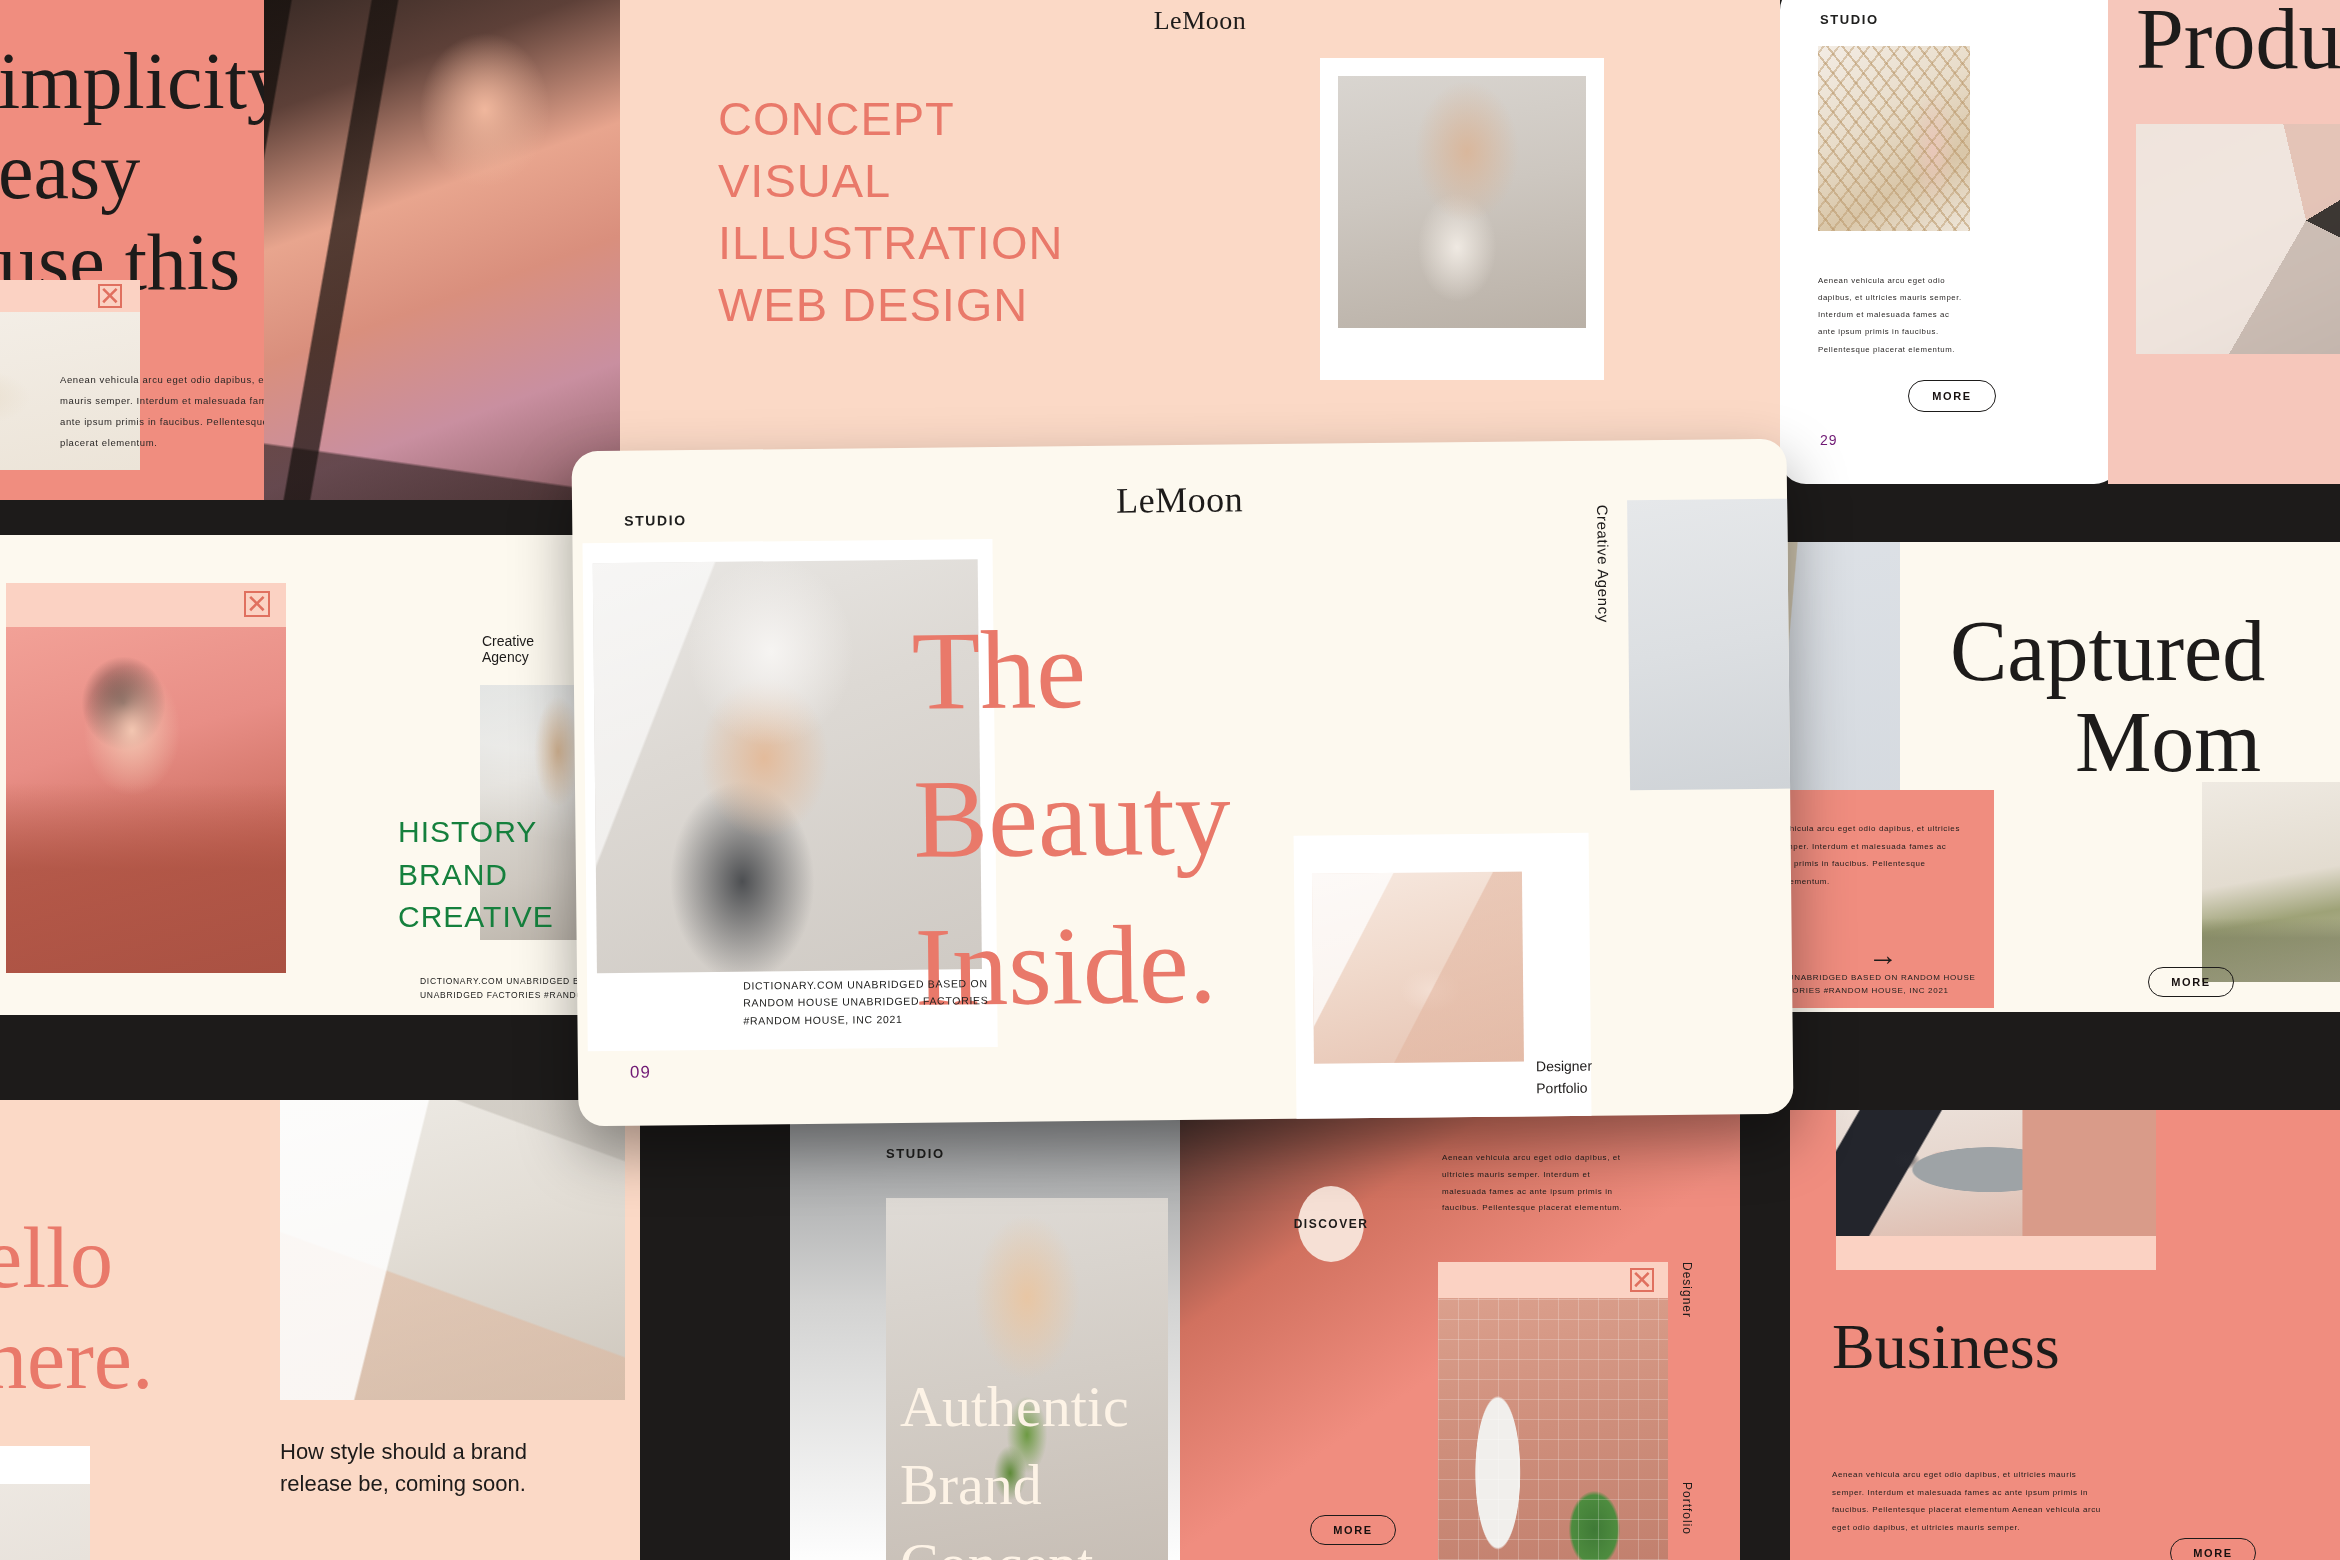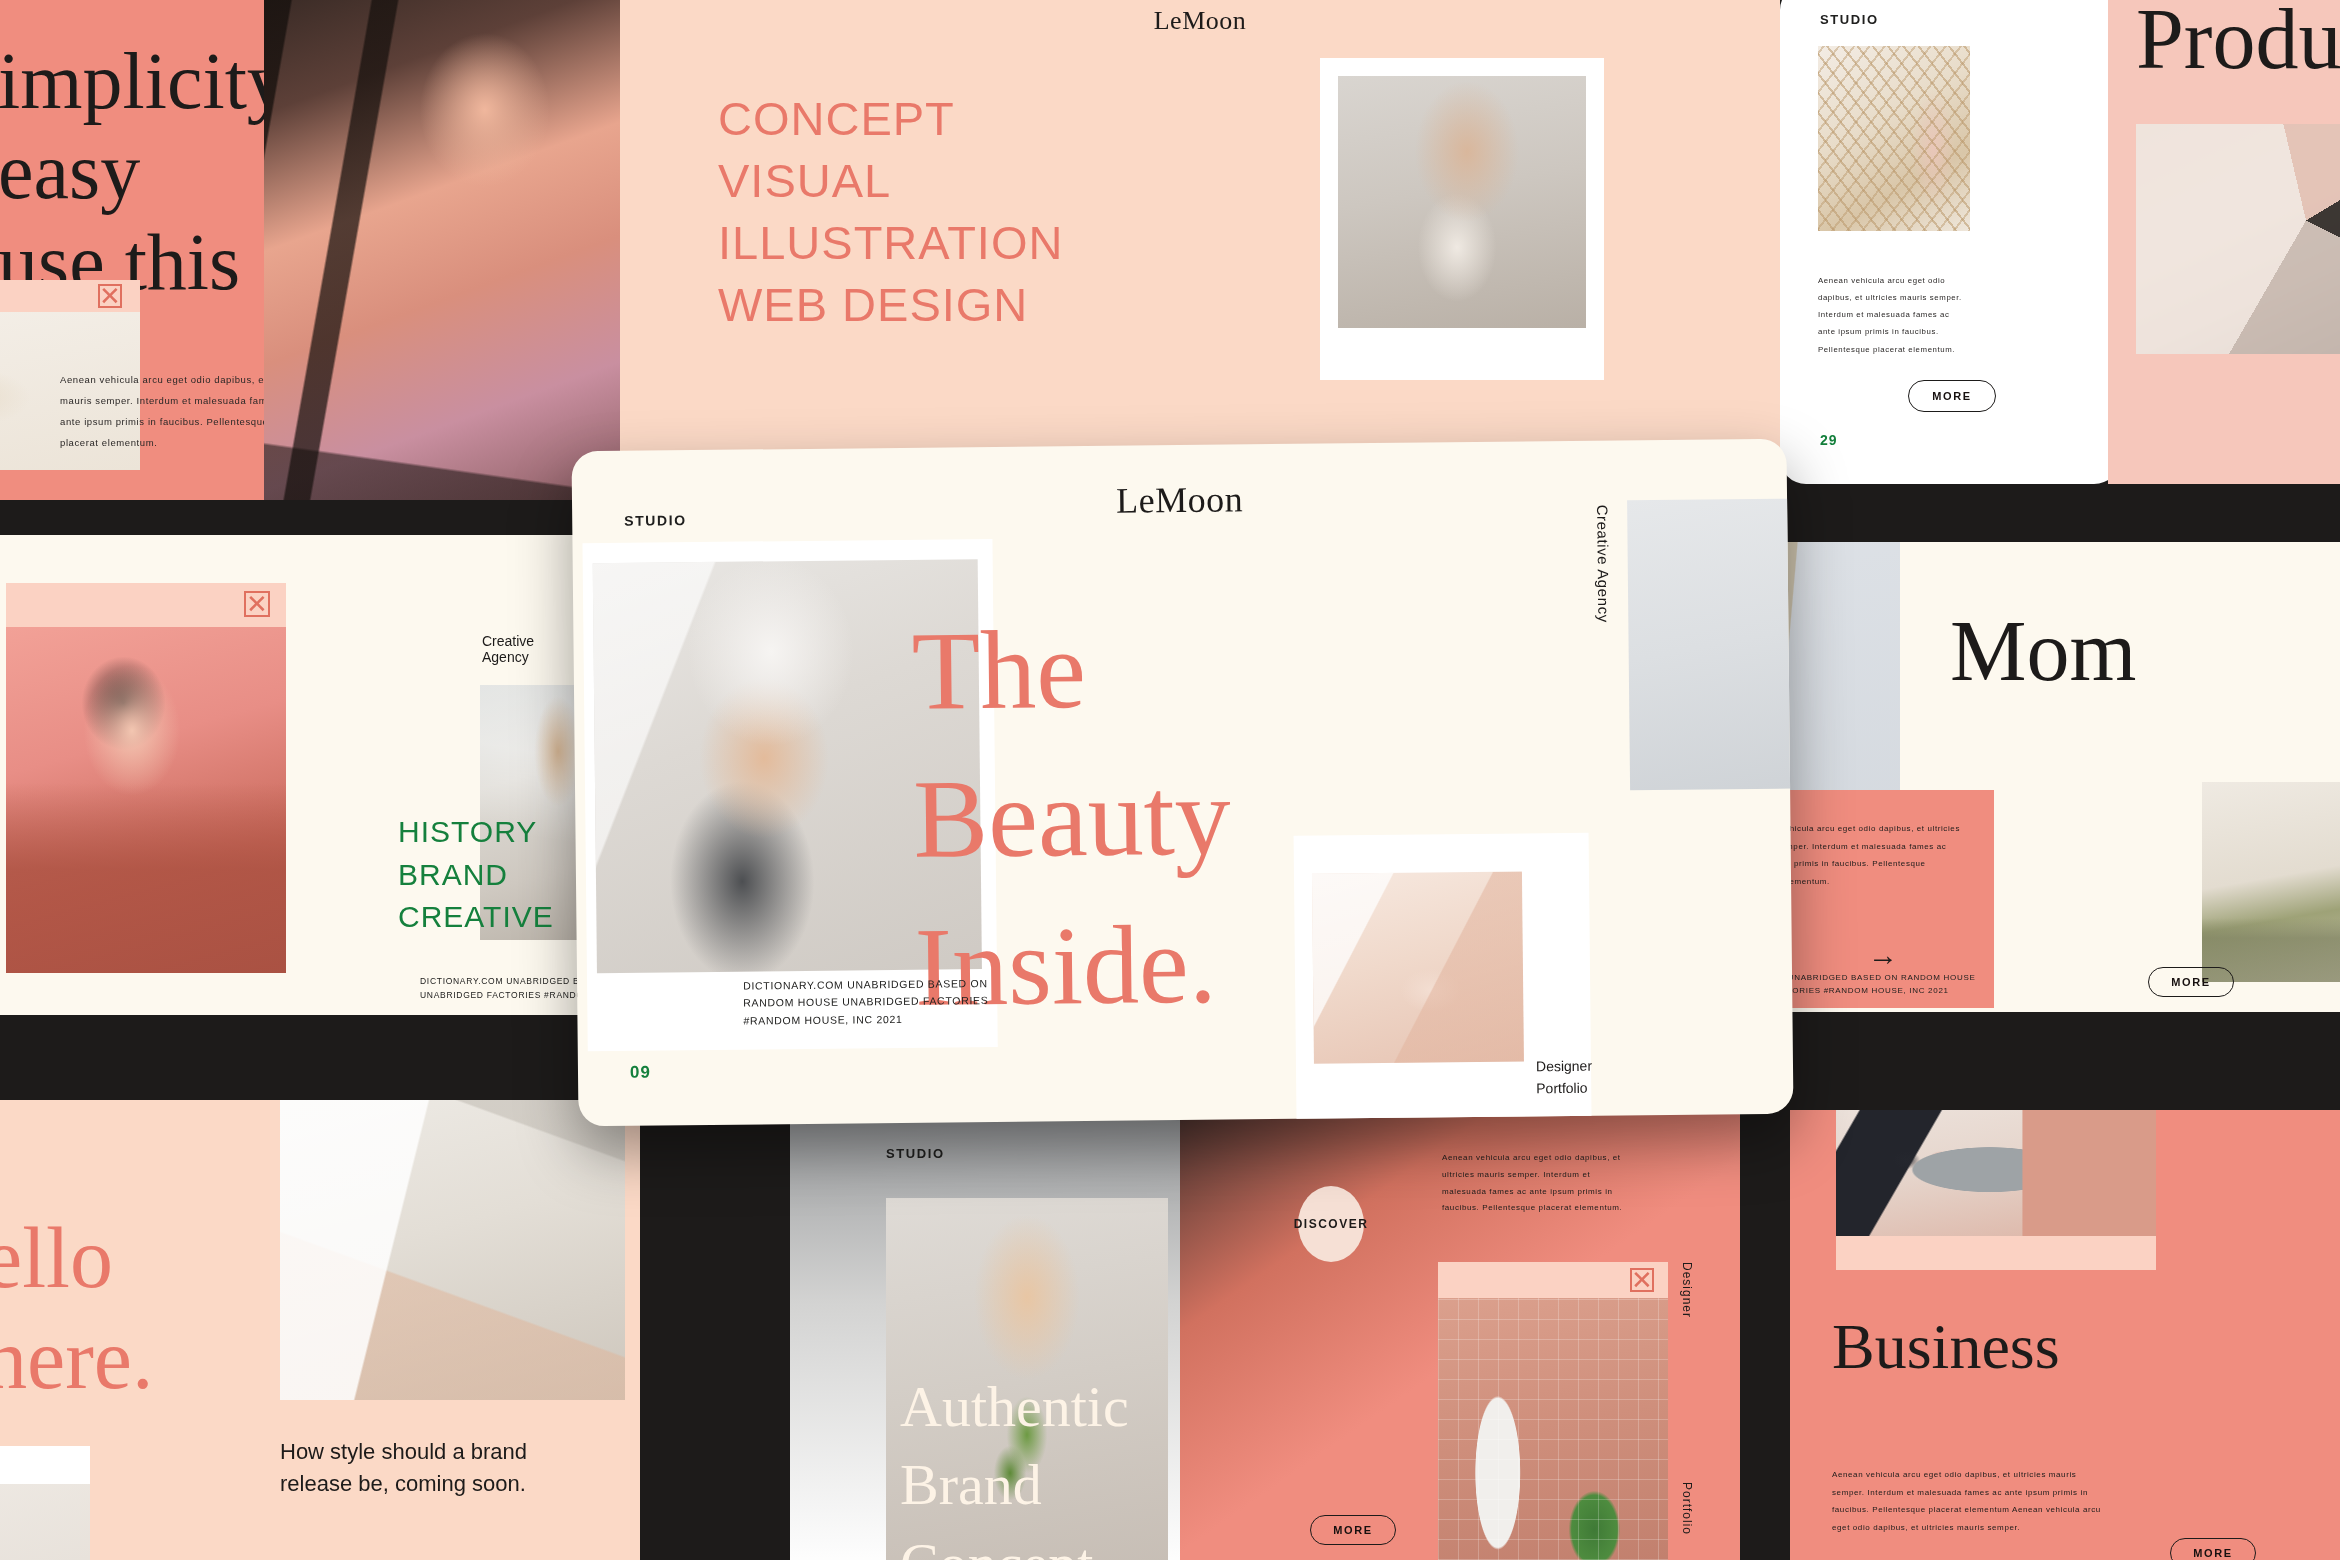--- a/index.html
+++ b/index.html
@@ -9,21 +9,21 @@
   #stage { position:relative; width:2340px; height:1560px; background:#1d1b1a; }
 
   .slide { position:absolute; overflow:hidden; }
   .rounded { border-radius:26px; }
 
   
   .serif { font-family:"Liberation Serif", serif; }
   .kicker { font-size:17px; letter-spacing:1.6px; font-weight:600; color:#20201f; }
   .micro { font-size:11px; letter-spacing:0.6px; line-height:2.0; color:#2a2726; }
   .microcap { font-size:11.5px; letter-spacing:0.7px; line-height:1.55; color:#20201f; text-transform:uppercase; }
-  .pagenum { font-size:17px; color:#15803d; letter-spacing:1px;font-weight:bold; }
+  .pagenum { font-size:17px; color:#701a75; letter-spacing:1px; }
 
   .pill {
     border:1.6px solid #1d1b1a; border-radius:999px;
     display:flex; align-items:center; justify-content:center;
     font-size:13px; letter-spacing:1.6px; font-weight:600; color:#17100f;
   }
   .circlebadge {
     border-radius:50%; display:flex; align-items:center; justify-content:center;
     font-size:13px; letter-spacing:1.5px; font-weight:700; color:#1d1b1a;
   }
@@ -242,20 +242,21 @@
 
   <div class="slide" style="left:1700px; top:542px; width:740px; height:470px; background:#fdf9ef;">
     <div class="ph ph-pkg" style="position:absolute; left:-10px; top:0; width:210px; height:380px;"></div>
     <div class="serif" style="position:absolute; left:-4px; top:70px; width:120px; font-size:17px; color:#1d1b1a; line-height:1.55;">
       <div>aire</div>
       <div>dorant</div>
       <div>orant</div>
     </div>
 
     <div class="serif" style="position:absolute; left:250px; top:64px; color:#1d1b1a; font-size:86px; line-height:1.06;">
+      <div>Captured</div>
       <div style="text-align:right; padding-right:4px;">Mom</div>
     </div>
 
     <div class="ph ph-pool" style="position:absolute; left:502px; top:240px; width:250px; height:200px;"></div>
 
     <div style="position:absolute; left:16px; top:248px; width:278px; height:218px; background:#f08d7f;">
       <div class="micro" style="position:absolute; left:30px; top:30px; width:215px; font-size:8px; line-height:2.2; color:#1d1b1a;">Aenean vehicula arcu eget odio dapibus, et ultricies mauris semper. Interdum et malesuada fames ac ante ipsum primis in faucibus. Pellentesque placerat elementum.</div>
       <div class="arrow" style="position:absolute; left:152px; top:150px; font-size:30px;">→</div>
     </div>
 

